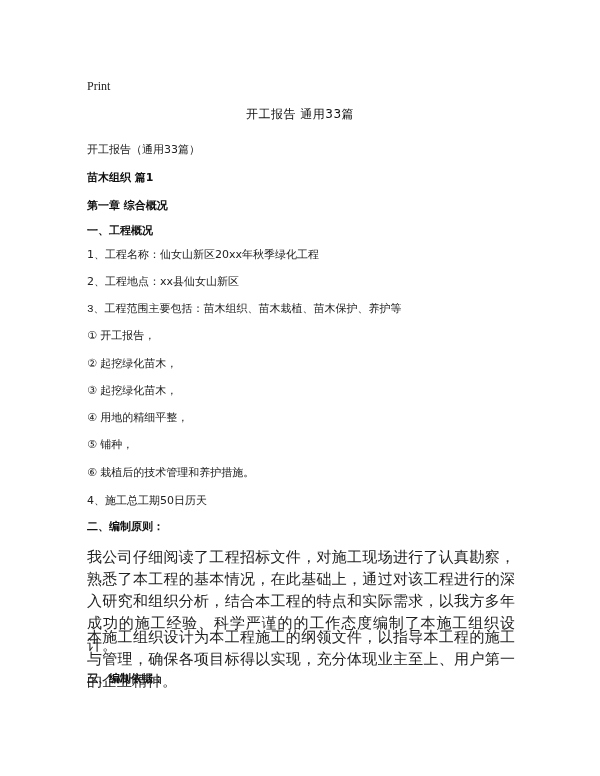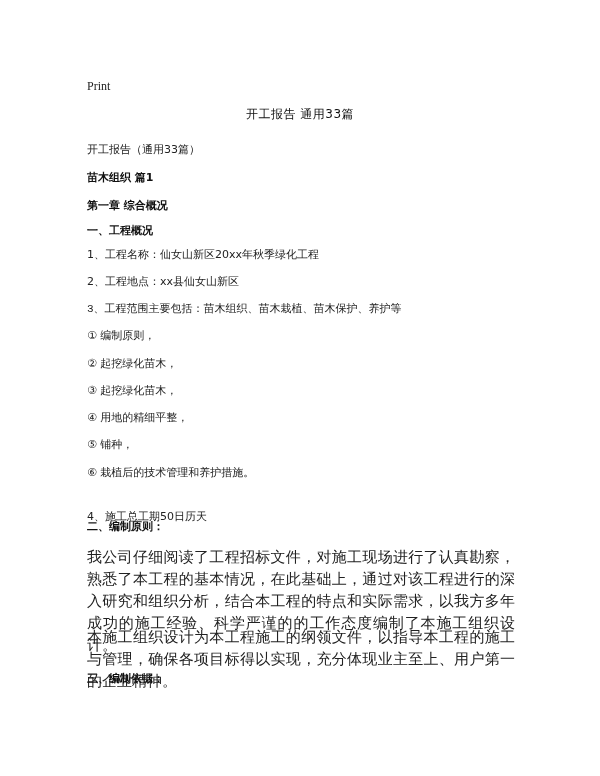--- a/index.html
+++ b/index.html
@@ -77,28 +77,28 @@
   <div class="line bold" style="top:161px;">苗木组织 篇1</div>
 
   <div class="line bold" style="top:189px;">第一章 综合概况</div>
 
   <div class="line bold" style="top:214px;">一、工程概况</div>
 
   <div class="line" style="top:238px;">1、工程名称：仙女山新区20xx年秋季绿化工程</div>
   <div class="line" style="top:265px;">2、工程地点：xx县仙女山新区</div>
   <div class="line" style="top:293px;font-family:Liberation Mono, monospace;">3、工程范围主要包括：苗木组织、苗木栽植、苗木保护、养护等</div>
 
-  <div class="line" style="top:319px;">① 编制原则，</div>
+  <div class="line" style="top:319px;">① 开工报告，</div>
   <div class="line" style="top:347px;">② 起挖绿化苗木，</div>
   <div class="line" style="top:374px;">③ 起挖绿化苗木，</div>
   <div class="line" style="top:401px;">④ 用地的精细平整，</div>
   <div class="line" style="top:428px;">⑤ 铺种，</div>
   <div class="line" style="top:456px;">⑥ 栽植后的技术管理和养护措施。</div>
 
-  <div class="line" style="top:484px;margin-top:16px;">4、施工总工期50日历天</div>
+  <div class="line" style="top:484px;">4、施工总工期50日历天</div>
 
   <div class="line bold" style="top:510px;">二、编制原则：</div>
 
   <div class="para" style="top:538px;">我公司仔细阅读了工程招标文件，对施工现场进行了认真勘察，熟悉了本工程的基本情况，在此基础上，通过对该工程进行的深入研究和组织分析，结合本工程的特点和实际需求，以我方多年成功的施工经验、科学严谨的的工作态度编制了本施工组织设计。</div>
 
   <div class="para" style="top:618px;">本施工组织设计为本工程施工的纲领文件，以指导本工程的施工与管理，确保各项目标得以实现，充分体现业主至上、用户第一的企业精神。</div>
 
   <div class="line bold" style="top:662px;">三、编制依据：</div>
 
 

